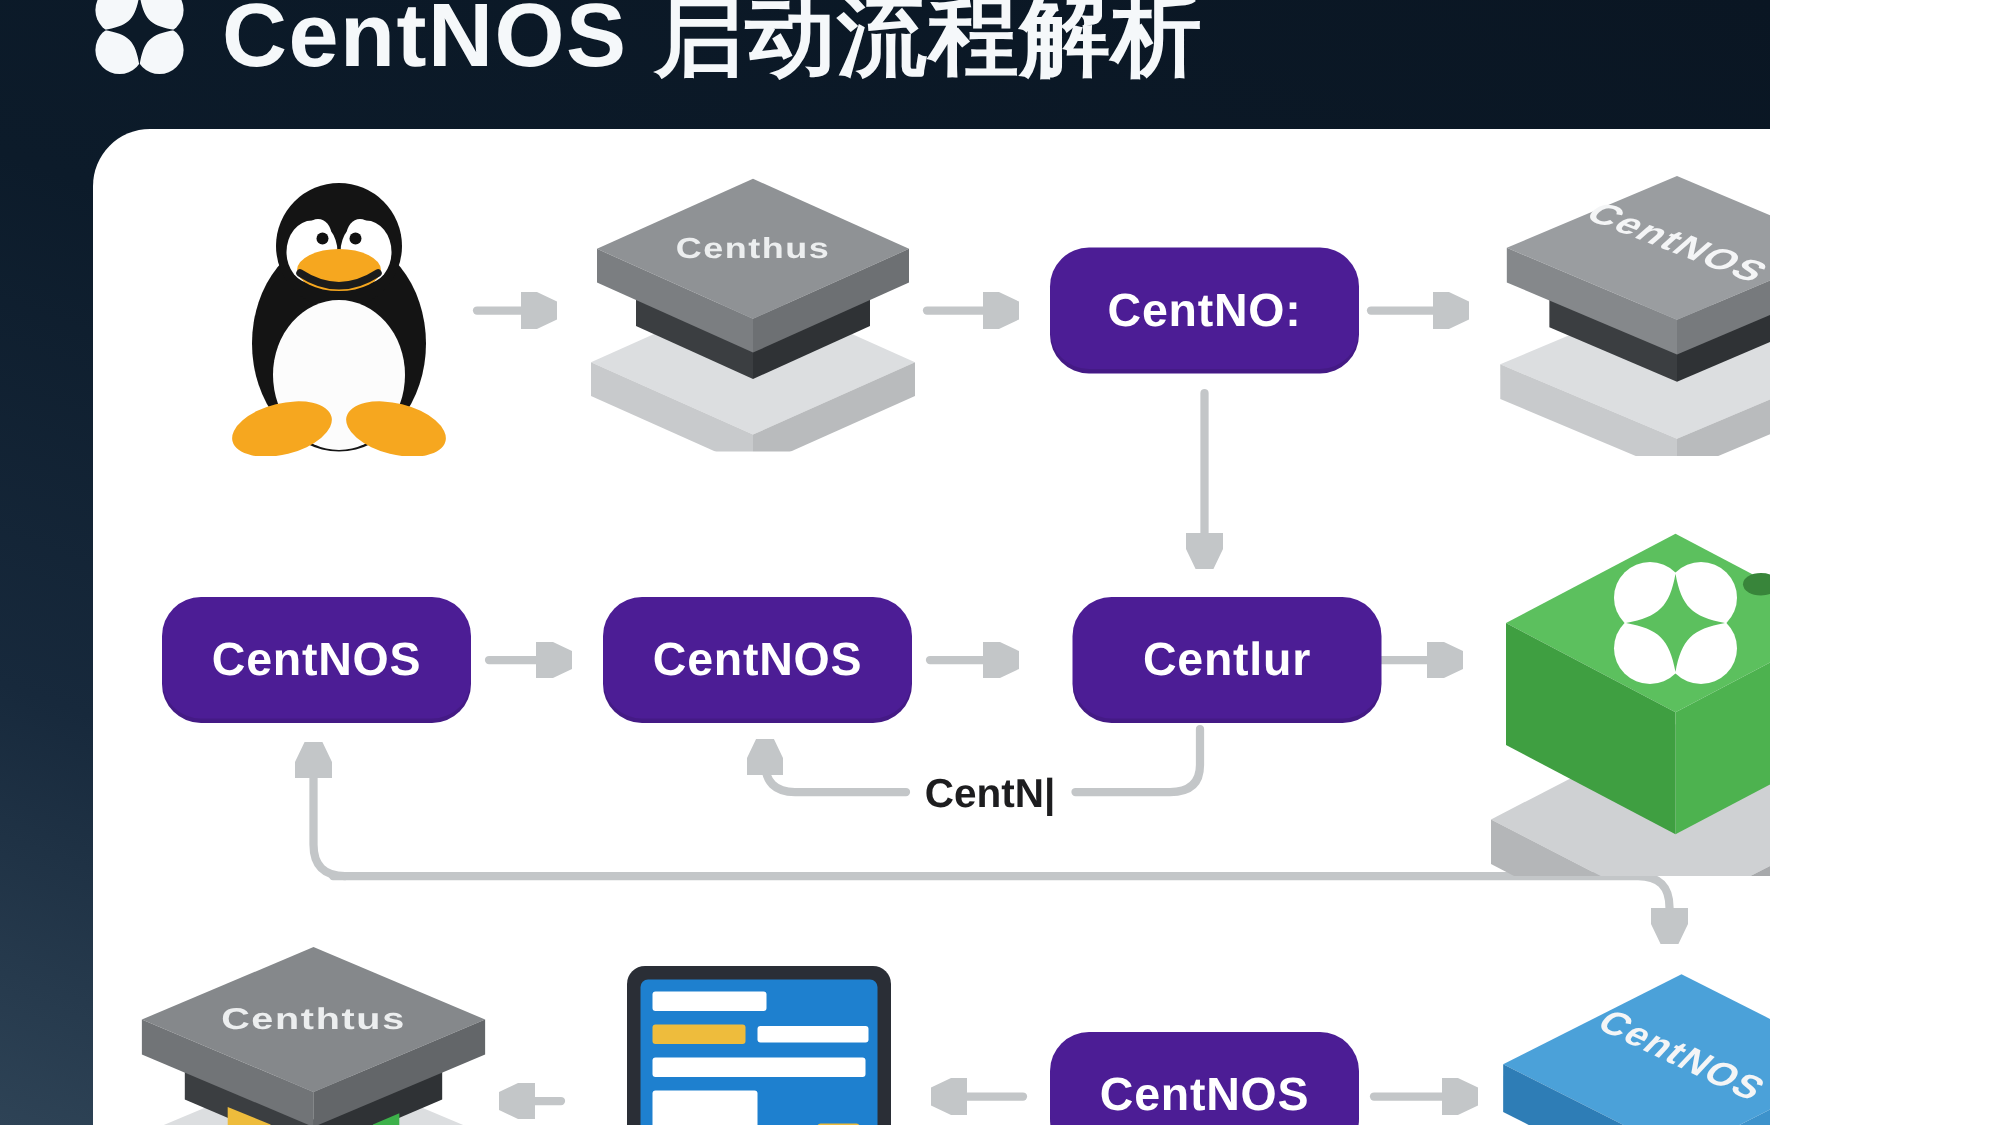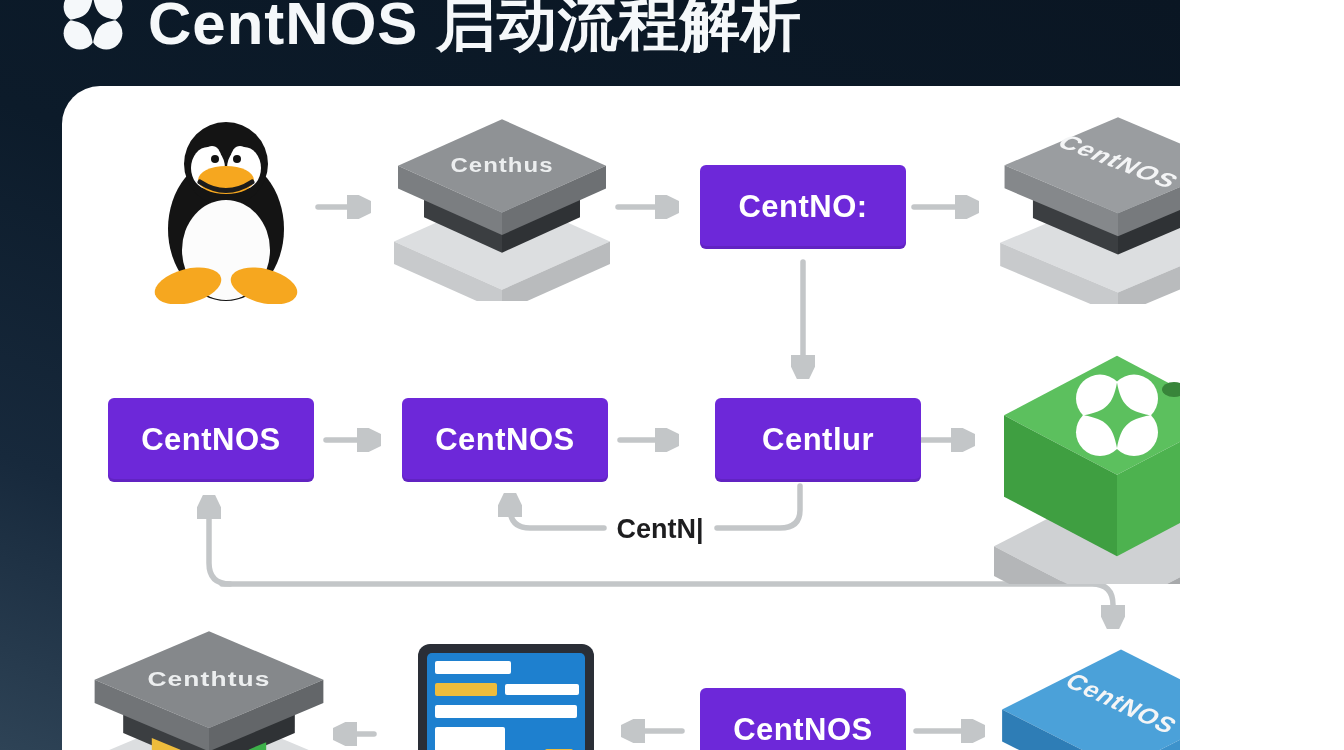--- a/index.html
+++ b/index.html
@@ -15,21 +15,21 @@
   
   .card { position:absolute; left:62px; top:86px; width:1222px; height:860px;
           background:#ffffff; border-radius:38px; }
 
   .connectors { position:absolute; left:0; top:0; width:1222px; height:860px; z-index:1; }
   .connectors path { fill:none; stroke:#c3c6c8; stroke-width:5.5; stroke-linecap:round; }
   .loop-label { font-weight:700; font-size:27px; fill:#1d1d1f; }
 
   .abs { position:absolute; z-index:2; }
 
-  .node { position:absolute; z-index:2; width:206px; height:84px; background:#6d28d9; border-radius:6px;
+  .node { position:absolute; z-index:2; width:206px; height:84px; background:#4c1d95; border-radius:26px;
           display:flex; align-items:center; justify-content:center;
           color:#ffffff; font-weight:700; font-size:31px; letter-spacing:0.5px;
           box-shadow:inset 0 -3px 0 rgba(0,0,0,0.10); }
 
   .box-label { font-weight:700; font-size:24px; fill:#eceeef; letter-spacing:1px; }
   .box-label-diag { font-weight:700; font-size:25px; fill:#f4f5f6; letter-spacing:1px; }
 
   .monitor { position:absolute; z-index:2; left:356px; top:558px; width:176px; height:135px;
              background:#2a2e36; border-radius:12px; padding:9px; }
   .screen { position:relative; width:100%; height:100%; background:#1e80cf; border-radius:5px; overflow:hidden; }

